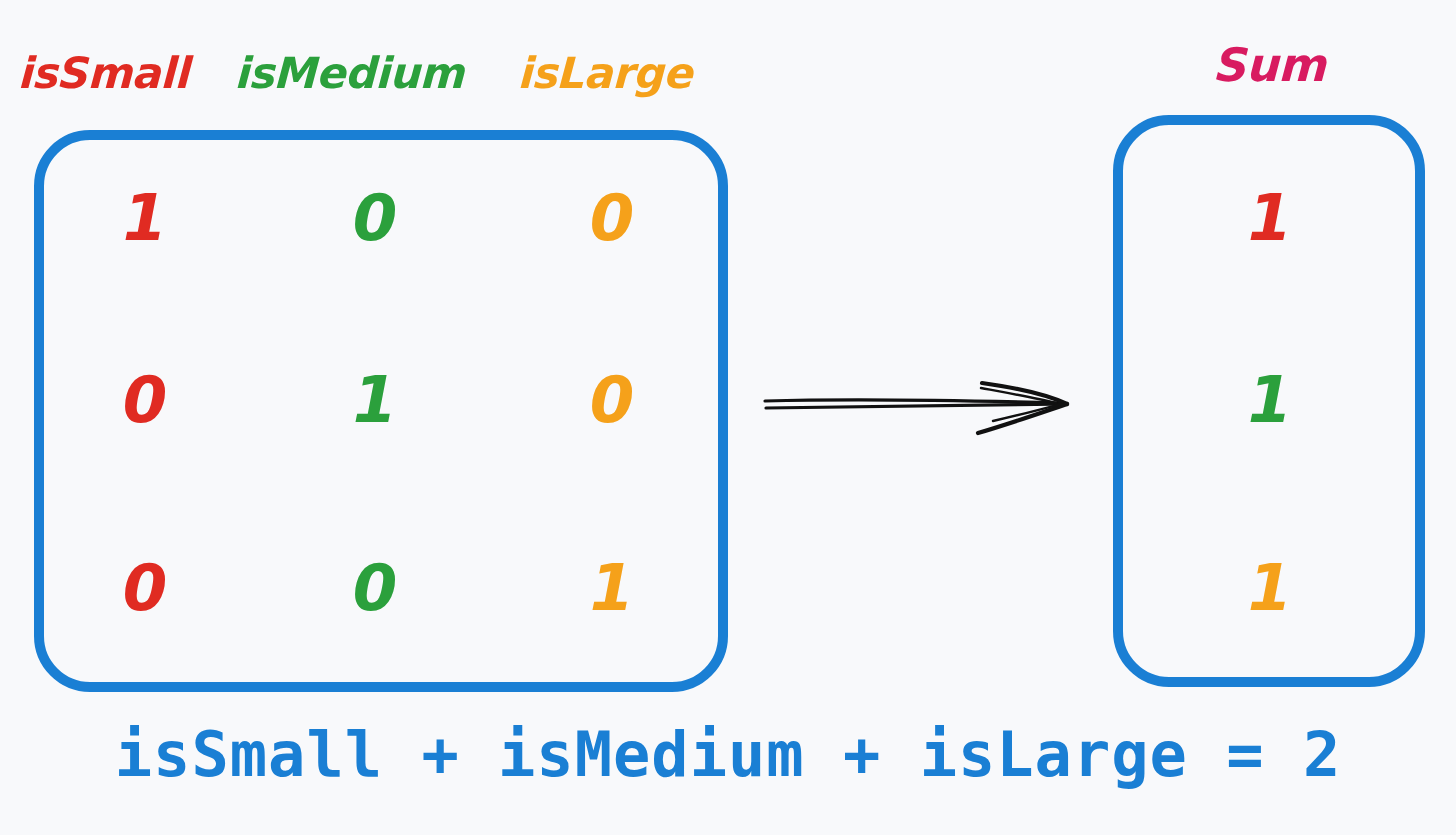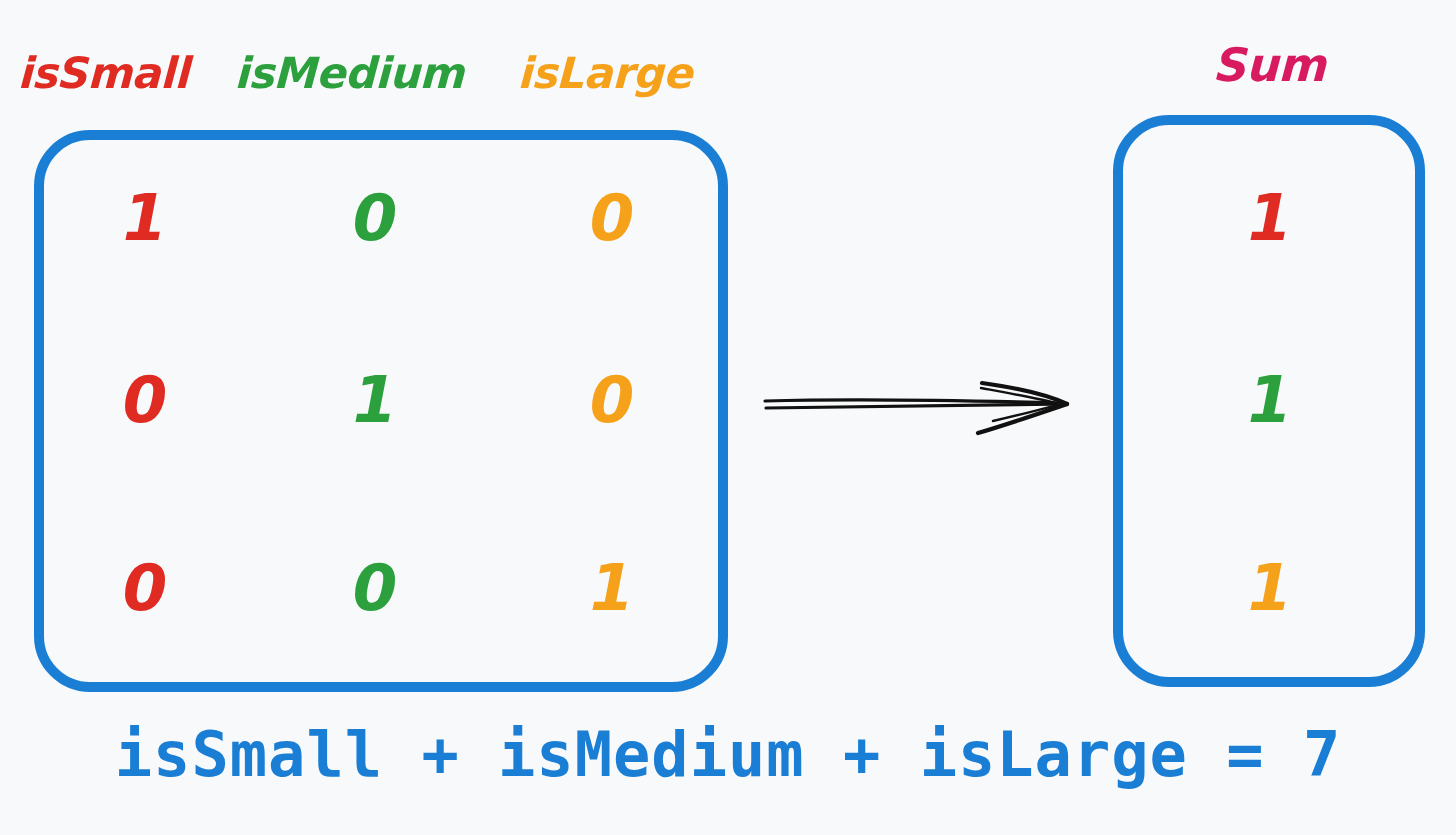--- a/index.html
+++ b/index.html
@@ -146,15 +146,15 @@
 
     <path d="M243,66 C 270,60 296,53 311,49" fill="none" stroke="#111111" stroke-width="2.4" stroke-linecap="round"></path>
   </svg>
 
   <div class="matrix-box" id="box-sum"></div>
 
   <div class="digit sum-col row-0 c-red">1</div>
   <div class="digit sum-col row-1 c-green">1</div>
   <div class="digit sum-col row-2 c-orange">1</div>
 
-  <div id="equation">isSmall + isMedium + isLarge = 7</div>
+  <div id="equation">isSmall + isMedium + isLarge = 2</div>
 
 </div>
 
 </body></html>

